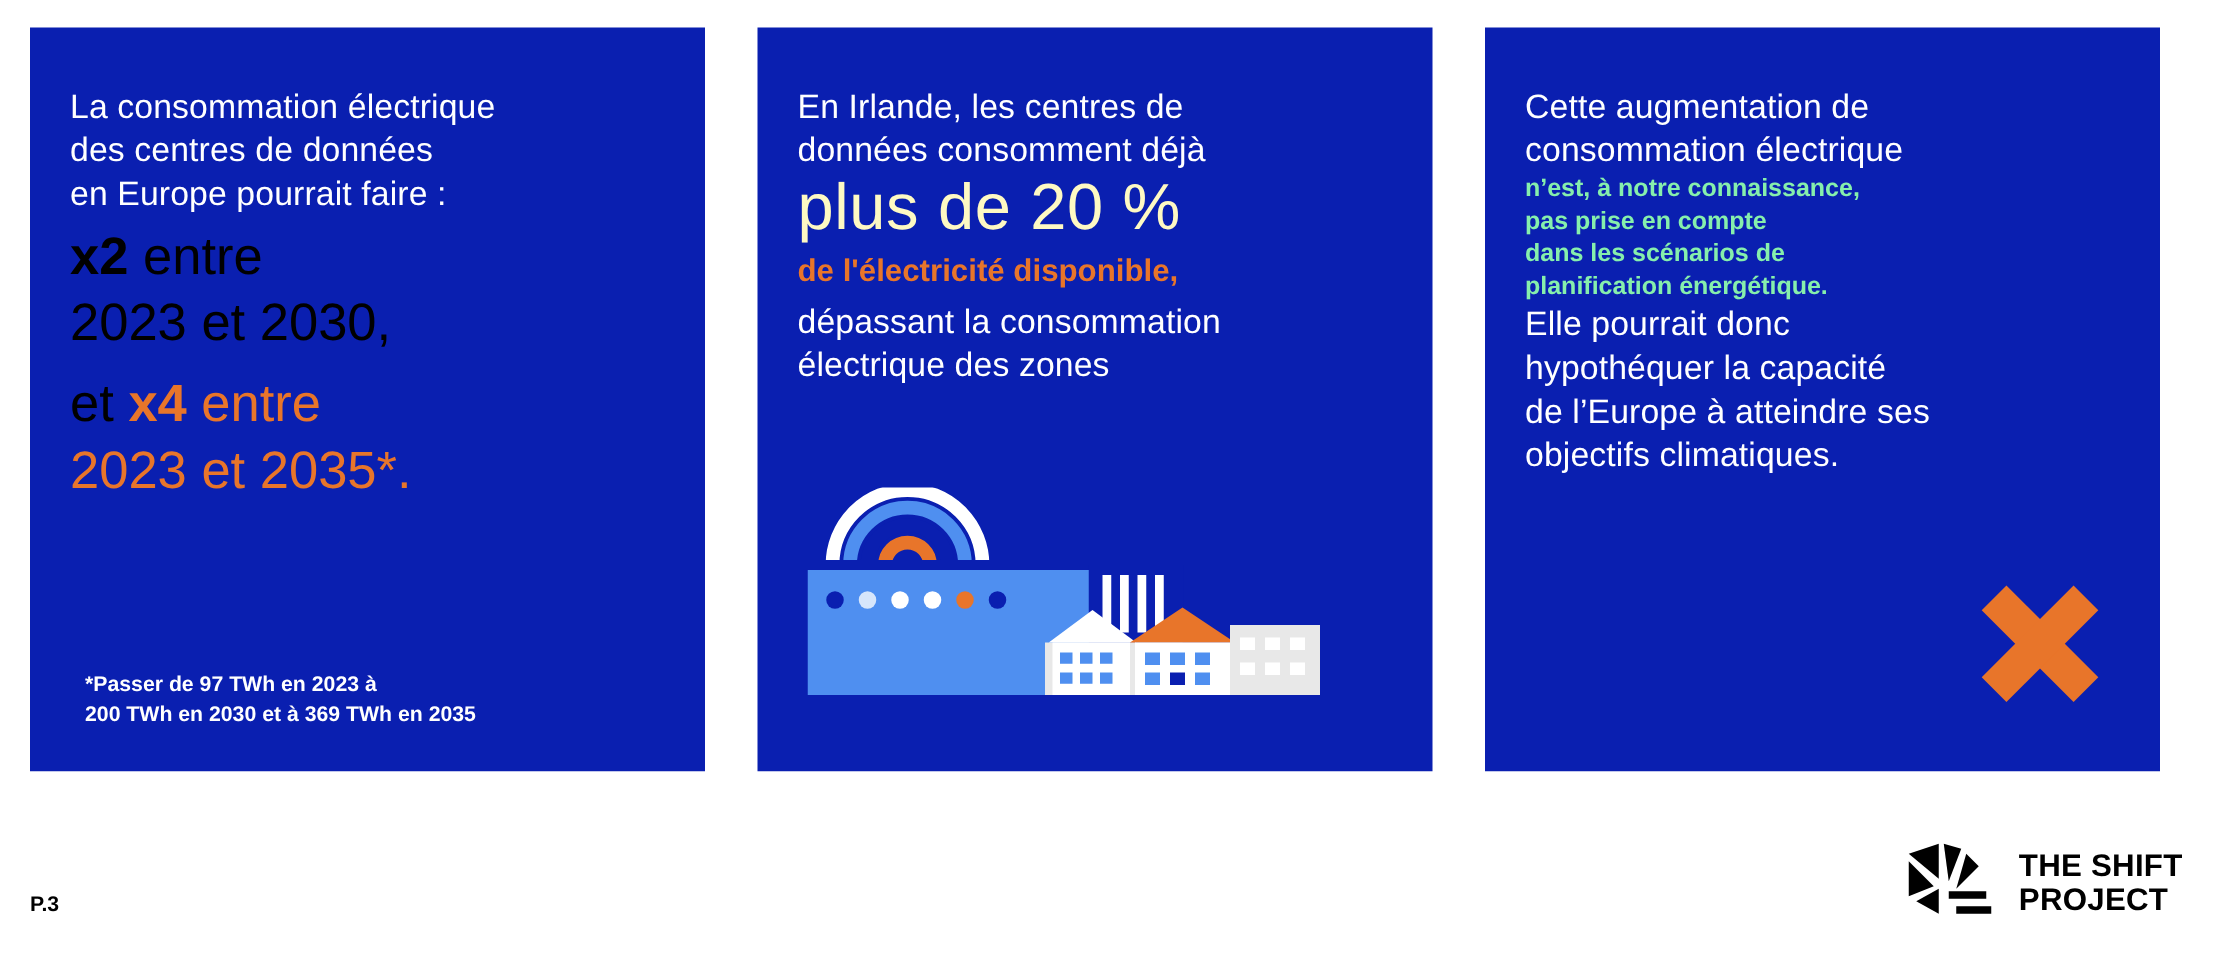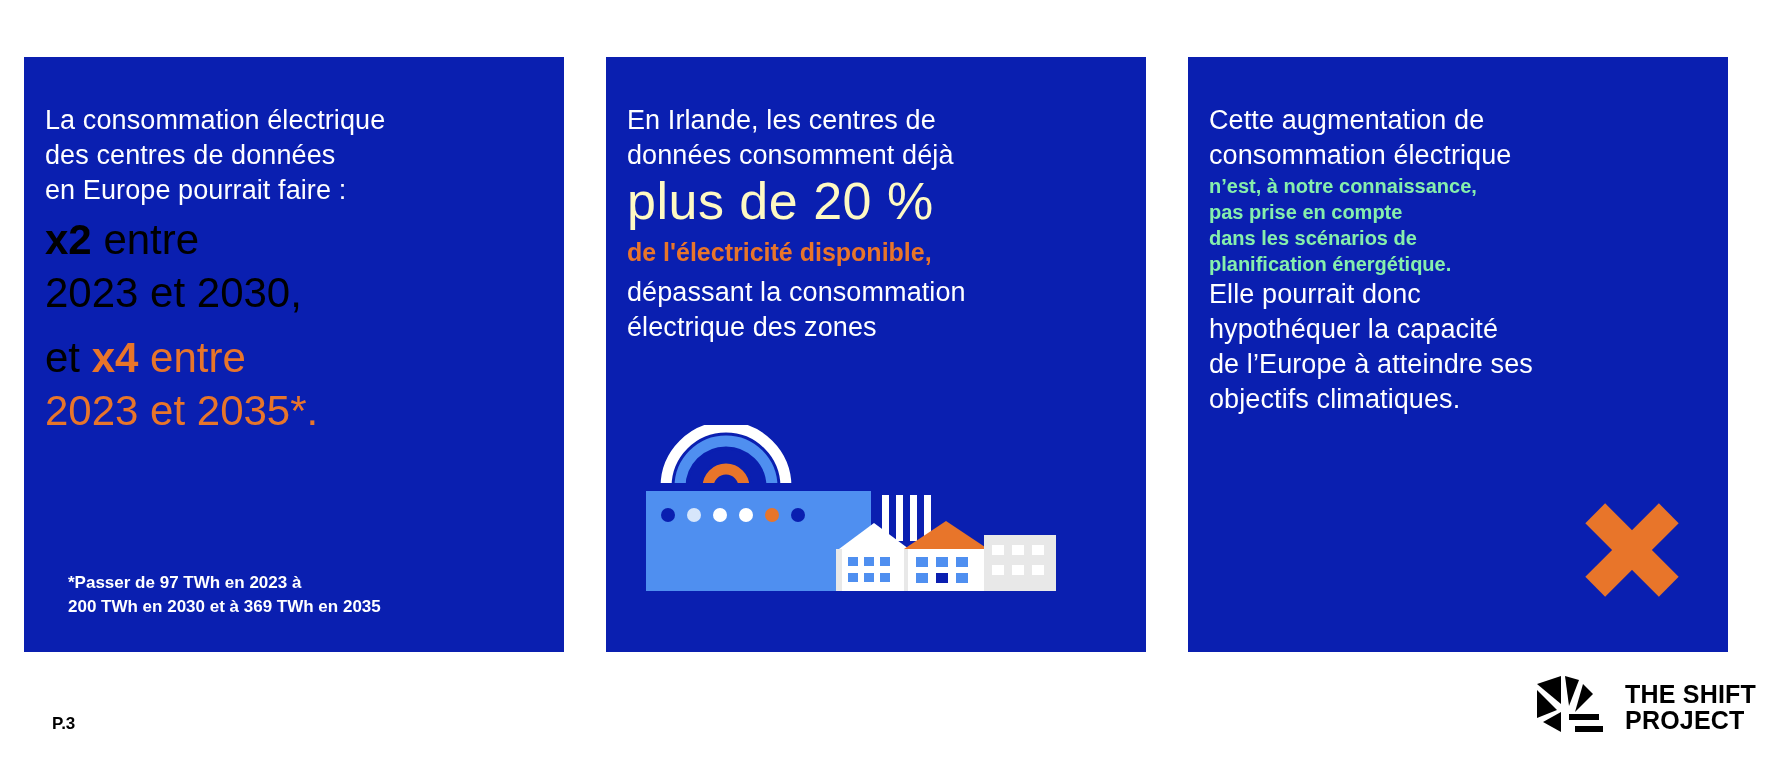--- a/index.html
+++ b/index.html
@@ -28,23 +28,22 @@
     height: 595px;
     display: flex;
     gap: 42px;
   }
   .card {
     background: #0a1fb0;
     width: 540px;
     height: 595px;
     position: relative;
     box-sizing: border-box;
-    padding: 46px 40px 0 21px;
+    padding: 46px 40px 0 32px;
     overflow: hidden;
-    margin-top: 35px;
   }
   .txt {
     color: #ffffff;
     font-size: 27px;
     line-height: 1.30;
     letter-spacing: 0.1px;
   }
   .orange { color: #e8752a; }
   .bold { font-weight: bold; }
   .big {
@@ -106,25 +105,24 @@
   }
 
   
   .page-num {
     position: absolute;
     left: 24px;
     bottom: 28px;
     font-size: 17px;
     font-weight: bold;
     color: #000000;
-    margin-left: 28px;
   }
   .logo {
     position: absolute;
-    right: 28px;
+    right: 38px;
     bottom: 22px;
     display: flex;
     align-items: center;
     gap: 12px;
   }
   .logo-text {
     font-size: 25px;
     font-weight: bold;
     line-height: 1.05;
     color: #000000;

